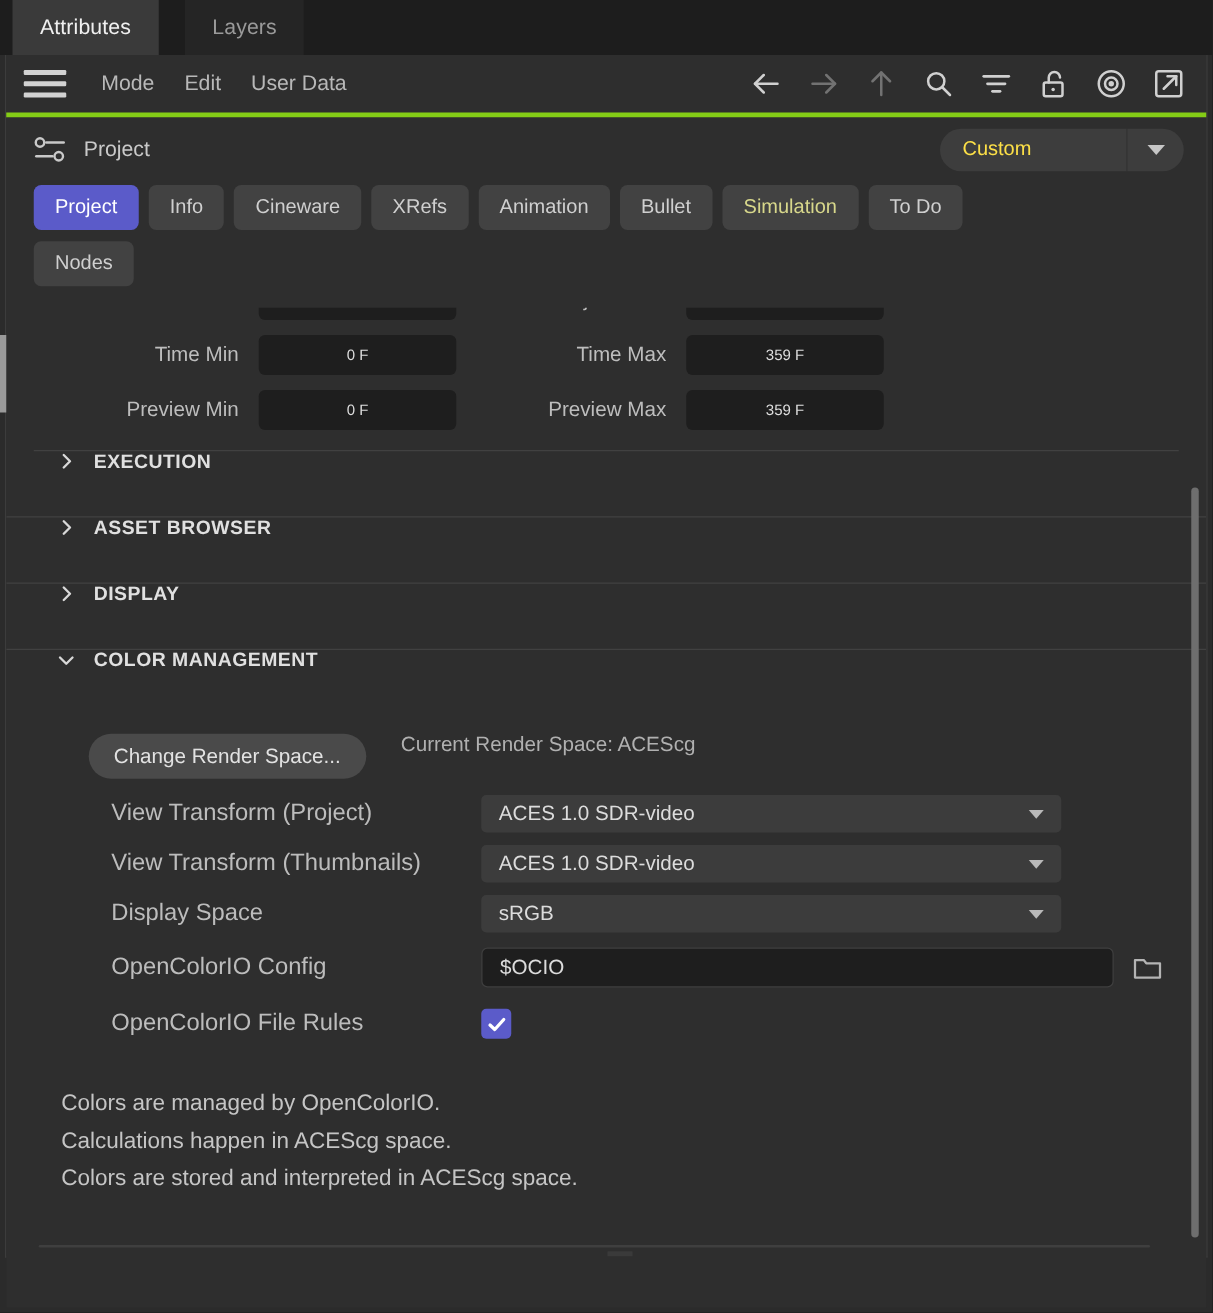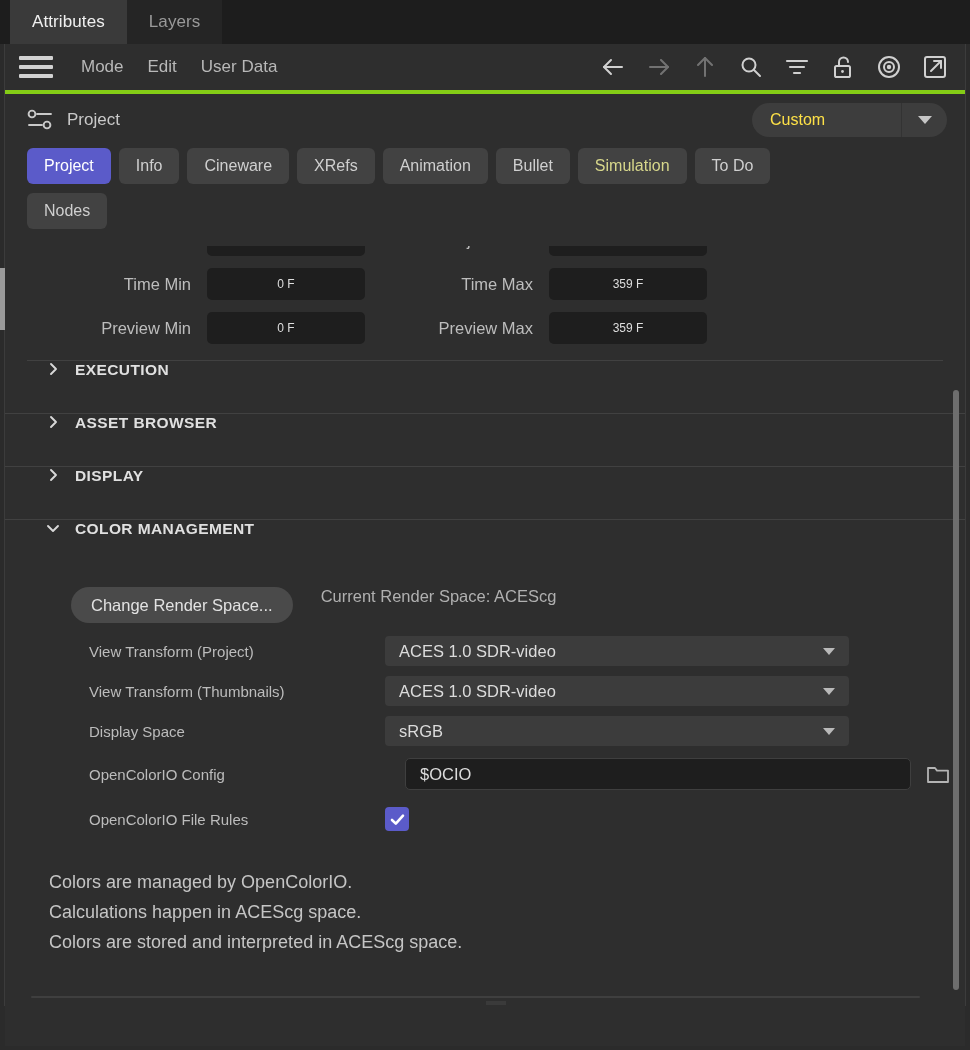--- a/index.html
+++ b/index.html
@@ -23,20 +23,21 @@
   
   .panel-tabbar {
     position: absolute;
     top: 0; left: 0;
     width: 970px;
     height: 44px;
     background: #1d1d1d;
     display: flex;
     align-items: stretch;
     padding-left: 10px;
+    gap: 21px;
   }
   .panel-tab {
     display: flex;
     align-items: center;
     padding: 0 22px;
     font-size: 17px;
     color: #9a9a9a;
     background: #252525;
     letter-spacing: .1px;
   }
@@ -237,21 +238,21 @@
   }
 
   .cmrow {
     display: flex;
     align-items: center;
     height: 40px;
     padding-left: 84px;
   }
   .cmlabel {
     width: 296px;
-    font-size: 15px;
+    font-size: 19px;
     color: #bcbcbc;
   }
   .dd {
     width: 464px;
     height: 30px;
     background: #3c3c3c;
     border-radius: 4px;
     display: flex; align-items: center;
     padding: 0 10px 0 14px;
     font-size: 16.5px;
@@ -270,21 +271,20 @@
     width: 506px;
     height: 32px;
     background: #1e1e1e;
     border: 1px solid #3f3f3f;
     border-radius: 5px;
     display: flex; align-items: center;
     padding-left: 14px;
     font-size: 16.5px;
     color: #dcdcdc;
     cursor: text;
-    margin-left: 20px;
   }
   .folder-btn {
     margin-left: 14px;
     width: 26px; height: 24px;
     cursor: pointer;
   }
   .folder-btn svg { display: block; }
   .checkbox {
     width: 24px; height: 24px;
     background: #5b5bc9;

